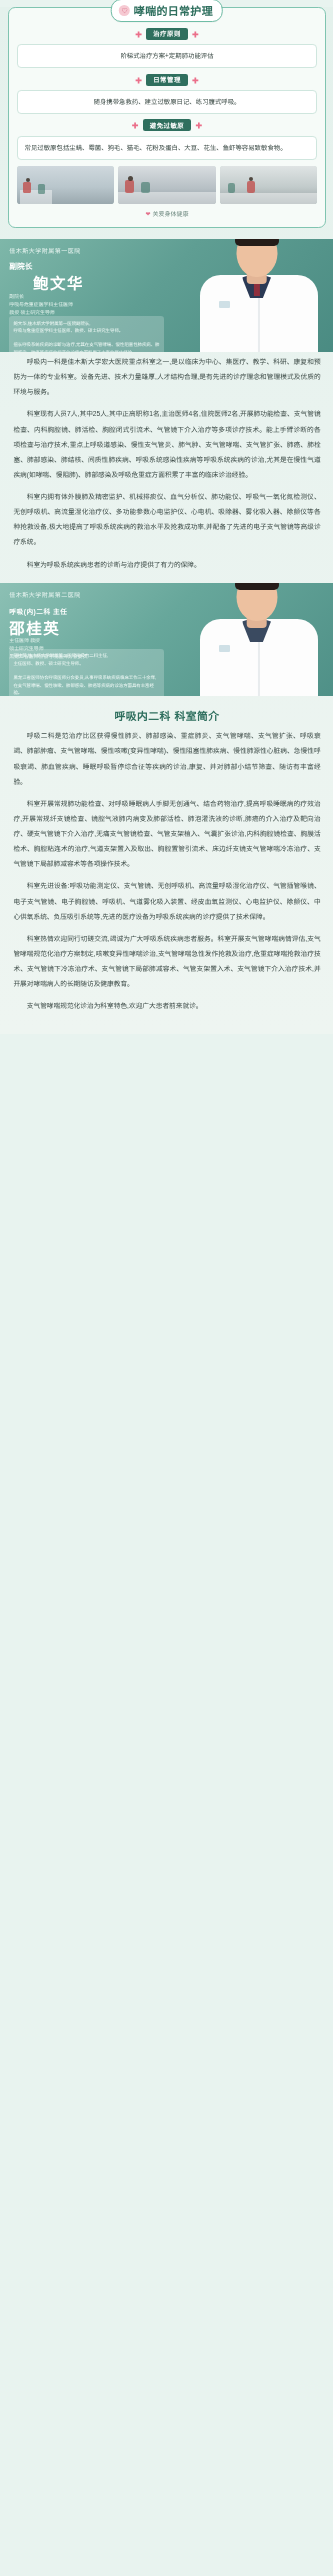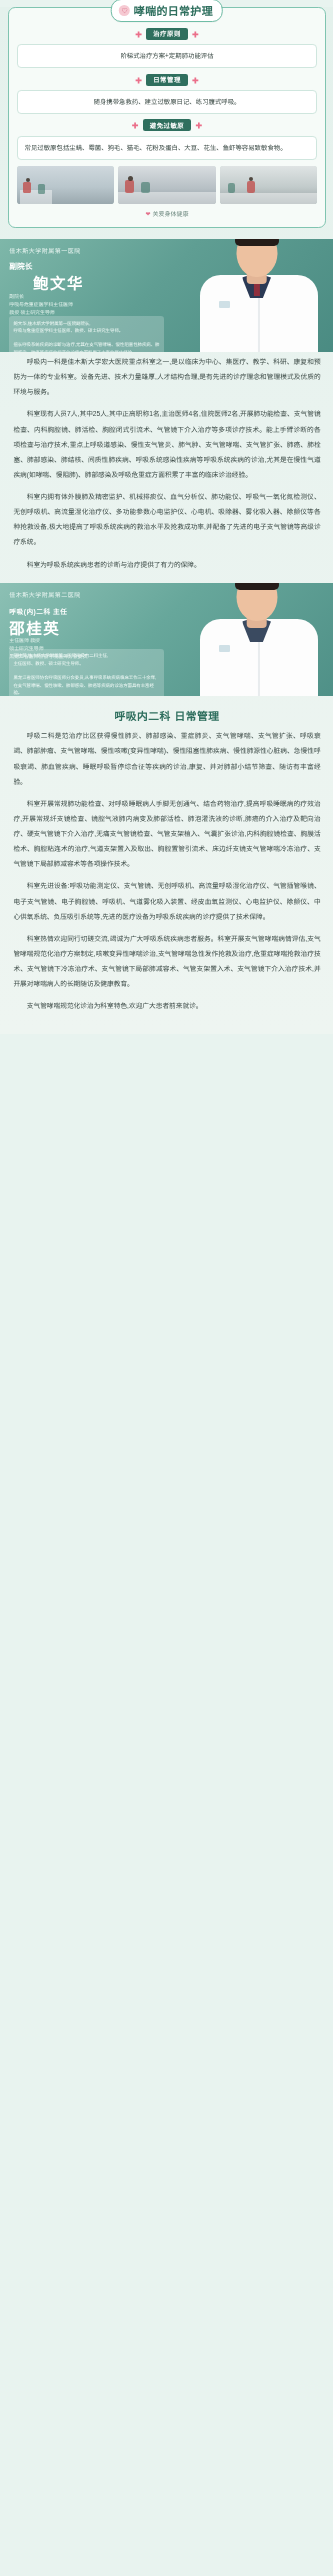--- a/index.html
+++ b/index.html
@@ -256,21 +256,21 @@
       <div class="figure">
         <div class="coat"></div>
         <div class="hair long"></div>
         <div class="shirt" style="background:#3a4a60;"></div>
         <div class="neck"></div>
         <div class="head"></div>
         <div class="hair"></div>
         <div class="badge-sq"></div>
       </div>
     </div>
-    <div class="dept-title">呼吸内二科 日常管理</div>
+    <div class="dept-title">呼吸内二科 科室简介</div>
     <div class="body-text">
       <p>呼吸二科是范治疗比区获得慢性肺炎、肺部感染、重症肺炎、支气管哮喘、支气管扩张、呼吸衰竭、肺部肿瘤、支气管哮喘、慢性咳嗽(变异性哮喘)、慢性阻塞性肺疾病、慢性肺源性心脏病、急慢性呼吸衰竭、肺血管疾病、睡眠呼吸暂停综合征等疾病的诊治,康复、并对肺部小结节筛查、随访有丰富经验。</p>
       <p>科室开展常规肺功能检查、对呼吸睡眠病人手脚无创通气、结合药物治疗,提高呼吸睡眠病的疗效治疗,开展常规纤支镜检查、镜腔气液肺内病变及肺部活检、肺泡灌洗液的诊断,肺癌的介入治疗及靶向治疗、硬支气管镜下介入治疗,无痛支气管镜检查、气管支架植入、气囊扩张诊治,内科胸腔镜检查、胸膜活检术、胸腔粘连术的治疗,气道支架置入及取出、胸腔置管引流术、床边纤支镜支气管哮喘冷冻治疗、支气管镜下局部肺减容术等各项操作技术。</p>
       <p>科室先进设备:呼吸功能测定仪、支气管镜、无创呼吸机、高流量呼吸湿化治疗仪、气管插管喉镜、电子支气管镜、电子胸腔镜、呼吸机、气道雾化吸入装置、经皮血氧监测仪、心电监护仪、除颤仪、中心供氧系统、负压吸引系统等,先进的医疗设备为呼吸系统疾病的诊疗提供了技术保障。</p>
       <p>科室热情欢迎同行切磋交流,竭诚为广大呼吸系统疾病患者服务。科室开展支气管哮喘病情评估,支气管哮喘规范化治疗方案制定,咳嗽变异性哮喘诊治,支气管哮喘急性发作抢救及治疗,危重症哮喘抢救治疗技术、支气管镜下冷冻治疗术、支气管镜下局部肺减容术、气管支架置入术、支气管镜下介入治疗技术,并开展对哮喘病人的长期随访及健康教育。</p>
       <p>支气管哮喘规范化诊治为科室特色,欢迎广大患者前来就诊。</p>
     </div>
   </div>
 
   <div class="spacer"></div>

